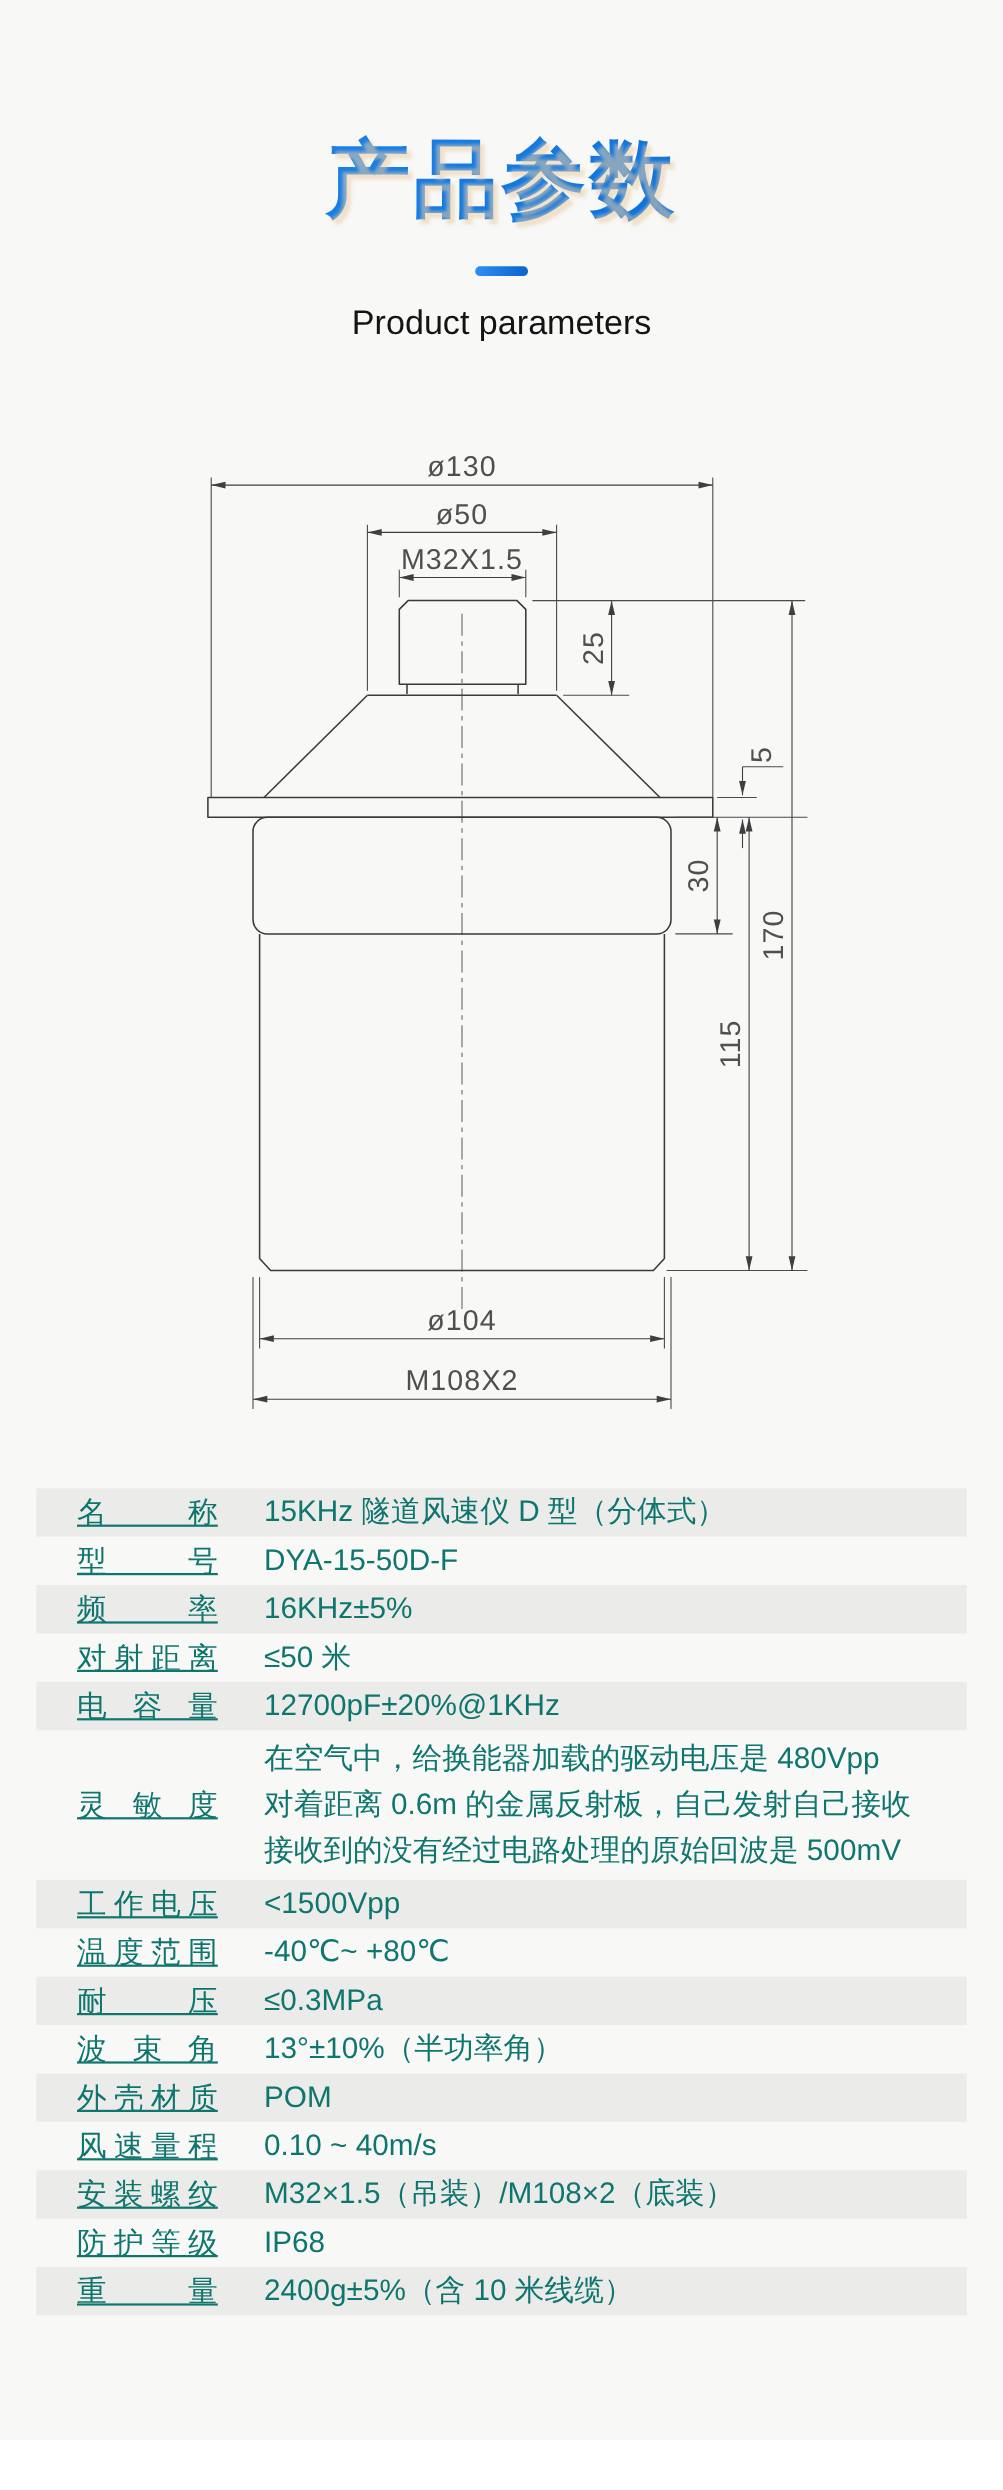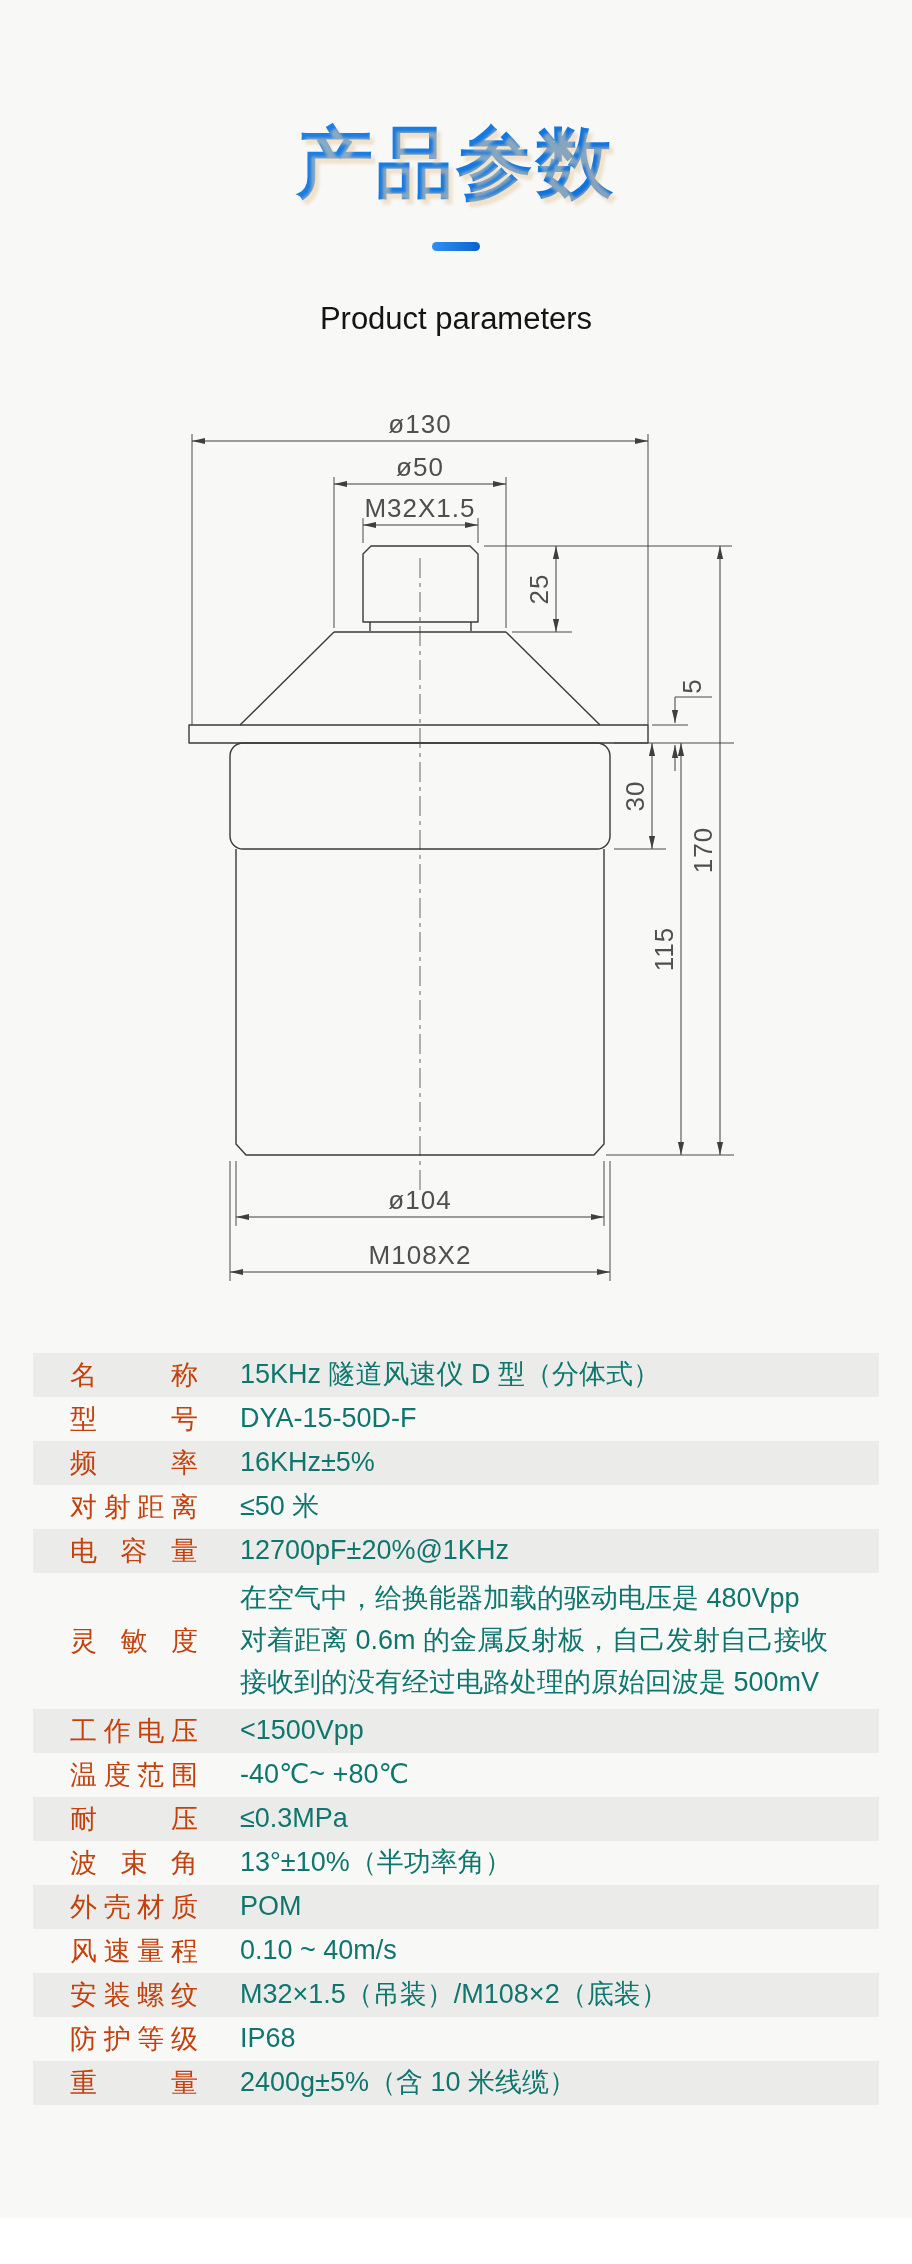--- a/index.html
+++ b/index.html
@@ -22,21 +22,21 @@
     text-shadow:4px 5px 3px rgba(232,206,166,0.55);
   }
   .title-underline{
     position:absolute;top:242px;left:calc(50% - 24px);
     width:48px;height:9px;border-radius:5px;
     background:linear-gradient(90deg,#2f90f1,#0a63ce);
   }
   .subtitle{
     position:absolute;top:276px;left:0;width:100%;
     text-align:center;
-    font-size:31px;font-weight:400;color:#141414;margin-top:25px;
+    font-size:31px;font-weight:400;color:#141414;
   }
   
   .drawing{position:absolute;top:360px;left:0;}
   .ol{stroke:#3a3a3a;stroke-width:1.4;fill:none;stroke-linejoin:round;}
   .xl{stroke:#4a4a4a;stroke-width:1;fill:none;}
   .dim{stroke:#3f3f3f;stroke-width:1;fill:none;
        marker-start:url(#arw);marker-end:url(#arw);}
   .dim1{stroke:#3f3f3f;stroke-width:1;fill:none;marker-end:url(#arw);}
   .cl{stroke:#666;stroke-width:1;fill:none;stroke-dasharray:20 5 4 5;}
   .dt{fill:#4f4f4f;font-size:26px;letter-spacing:1px;
@@ -50,21 +50,22 @@
   .row{
     display:flex;align-items:center;
     min-height:44px;
     padding:0 10px 0 37px;
   }
   .row:nth-child(odd){background:#ebebea;}
   .row.tall{padding-top:5px;padding-bottom:5px;}
   .label{
     flex:0 0 128px;
     text-align:justify;text-align-last:justify;
-    color:#c2410c;
+    color:#0f766e;
+    text-decoration:underline;
   }
   .value{
     margin-left:42px;
     white-space:pre-line;
     line-height:1.55;
     color:#0f766e;
   }
 </style>
 </head>
 <body>

